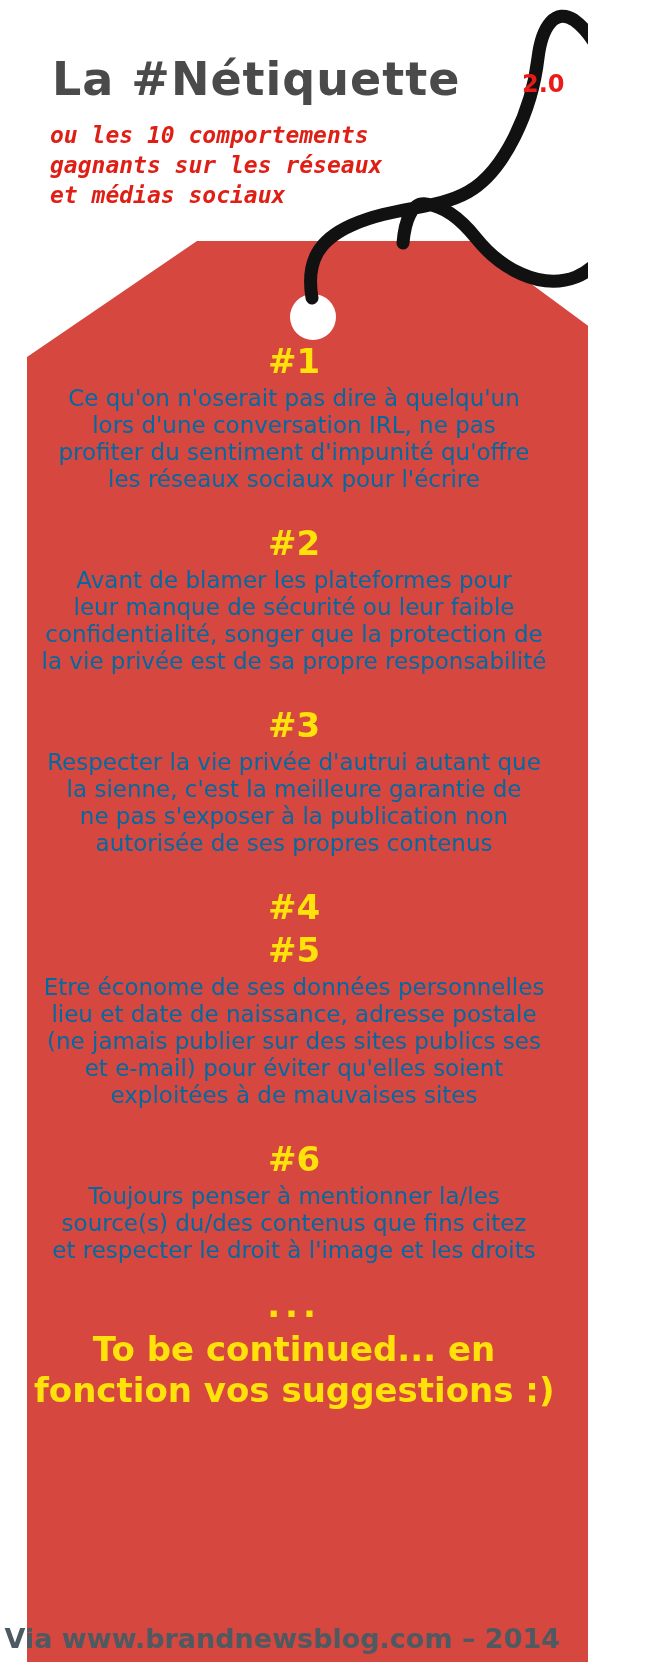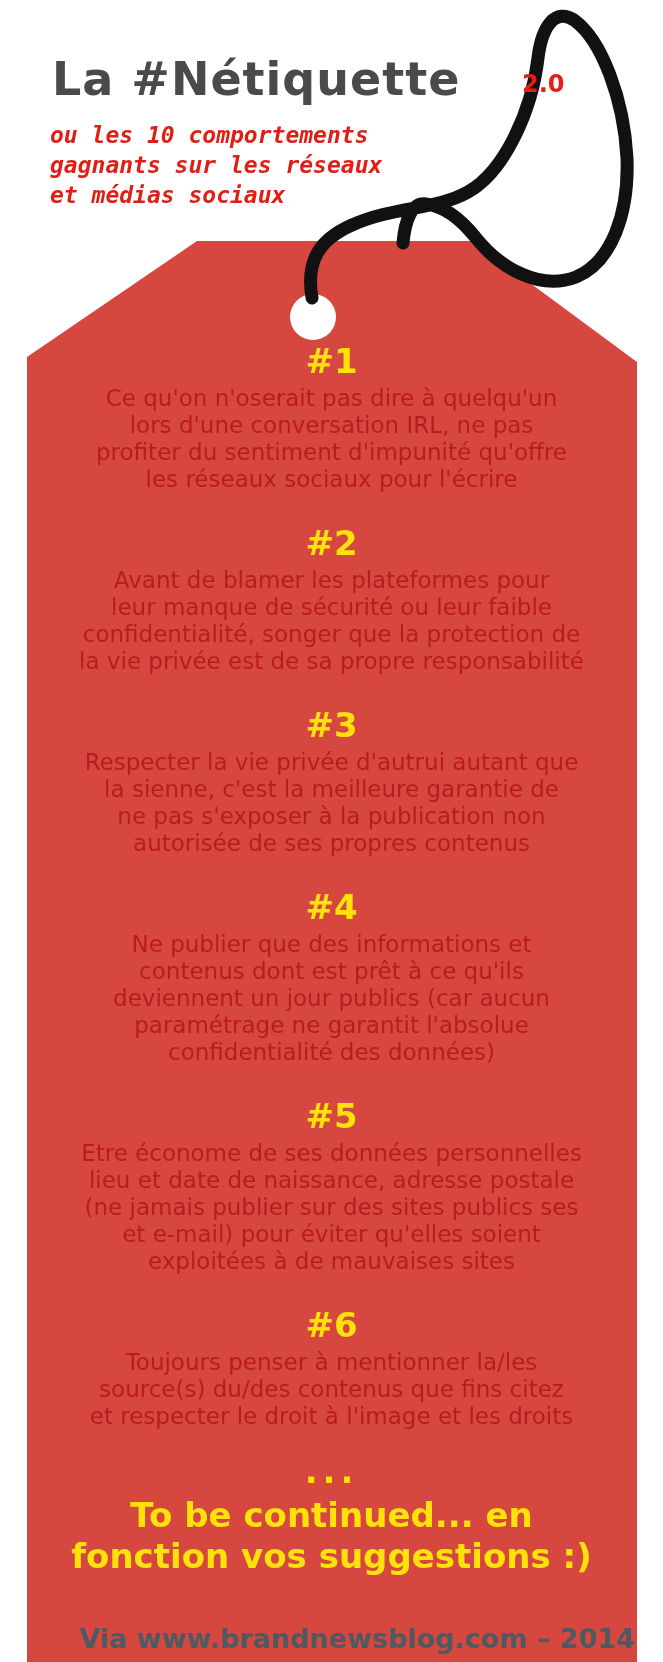--- a/index.html
+++ b/index.html
@@ -6,21 +6,21 @@
     --tag-red:#d6483f;
     --accent-yellow:#ffe20a;
     --title-gray:#4a4a4a;
     --subtitle-red:#df1f15;
     --version-red:#e81b17;
     --credit-gray:#4d5a61;
     --cord-black:#111111;
   }
   html,body{margin:0;padding:0;background:#ffffff;}
   .stage{
-    position:relative;width:663px;height:1662px;background:#ffffff;
+    position:relative;width:588px;height:1662px;background:#ffffff;
     overflow:hidden;font-family:"DejaVu Sans",sans-serif;
   }
   .tag-svg,.cord-svg{position:absolute;left:0;top:0;}
   .title{
     position:absolute;left:52px;top:52px;font-size:46px;font-weight:bold;
     color:var(--title-gray);letter-spacing:1px;white-space:nowrap;
   }
   .version{
     position:absolute;left:522px;top:70px;font-size:24px;font-weight:bold;
     color:var(--version-red);
@@ -32,21 +32,21 @@
   }
   .content{
     position:absolute;left:34px;right:34px;top:342px;text-align:center;
   }
   .rule-number{
     font-size:34px;line-height:38px;font-weight:bold;color:var(--accent-yellow);
     margin:0 0 5px 0;
   }
   .rule-lines{margin:0 0 31px 0;}
   .rule-lines div{
-    font-size:23px;line-height:27px;color:#b91c1c;white-space:nowrap;
+    font-size:23px;line-height:27px;color:#0369a1;white-space:nowrap;
   }
   .dots{
     font-size:34px;line-height:20px;font-weight:bold;color:var(--accent-yellow);
     letter-spacing:5px;margin:4px 0 14px 0;
   }
   .continued div{
     font-size:34px;line-height:41px;font-weight:bold;color:var(--accent-yellow);
     white-space:nowrap;
   }
   .credit{
@@ -111,27 +111,20 @@
     <div class="rule-lines">
             <div>Respecter la vie privée d'autrui autant que</div>
             <div>la sienne, c'est la meilleure garantie de</div>
             <div>ne pas s'exposer à la publication non</div>
             <div>autorisée de ses propres contenus</div>
           </div>
   </section>
 
   <section class="rule">
     <h2 class="rule-number">#4</h2>
-    <div class="rule-lines">
-            <div>Ne publier que des informations et</div>
-            <div>contenus dont est prêt à ce qu'ils</div>
-            <div>deviennent un jour publics (car aucun</div>
-            <div>paramétrage ne garantit l'absolue</div>
-            <div>confidentialité des données)</div>
-          </div>
   </section>
 
   <section class="rule">
     <h2 class="rule-number">#5</h2>
     <div class="rule-lines">
             <div>Etre économe de ses données personnelles</div>
             <div>lieu et date de naissance, adresse postale</div>
             <div>(ne jamais publier sur des sites publics ses</div>
             <div>et e-mail) pour éviter qu'elles soient</div>
             <div>exploitées à de mauvaises sites</div>

